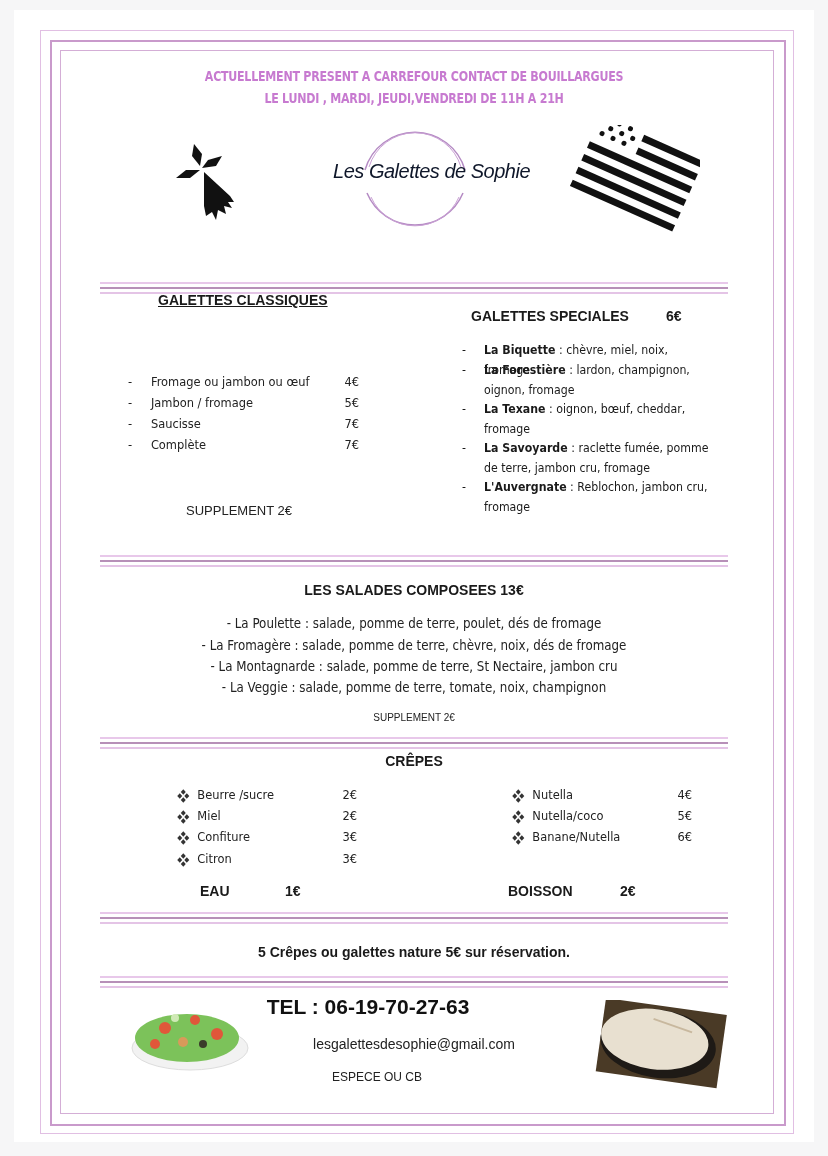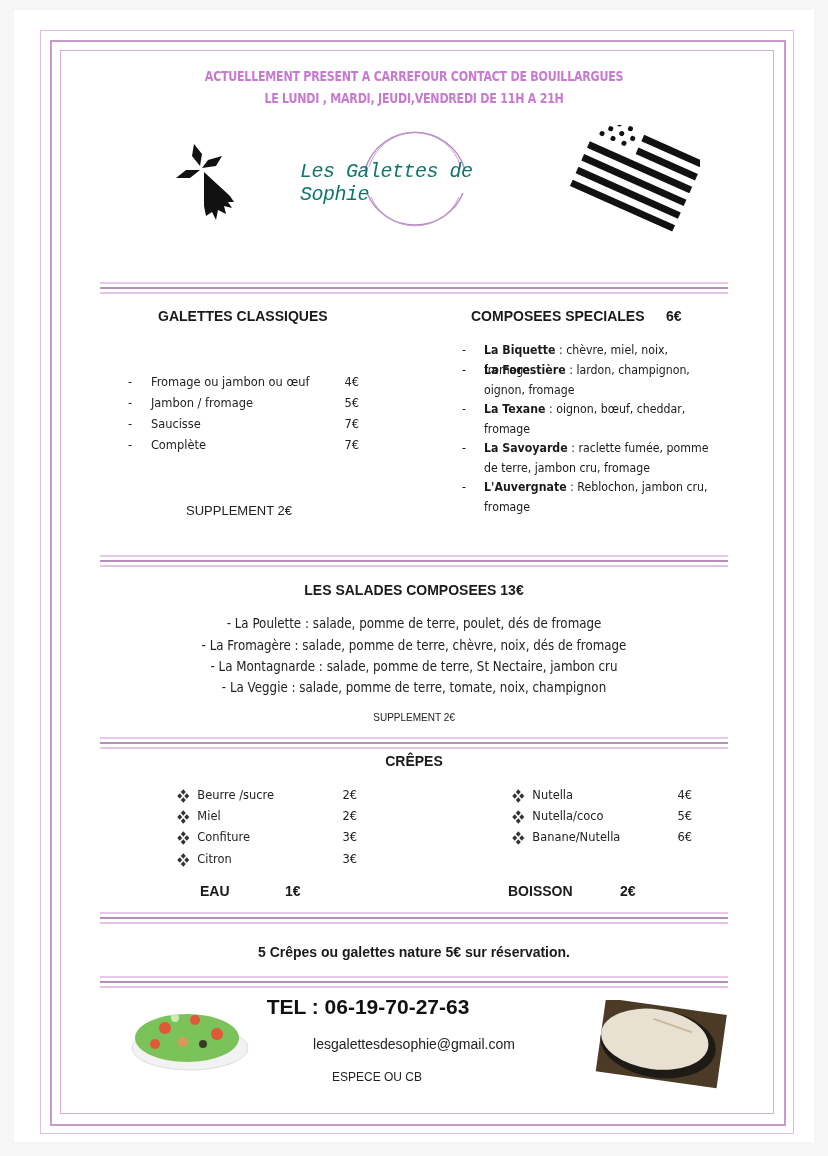--- a/index.html
+++ b/index.html
@@ -25,23 +25,23 @@
     .divider .l3 { top: 10px; height: 2px; background: #e4c4e6; }
 
     .abs { position: absolute; }
     .hdr {
       position: absolute; left: 0; width: 828px; text-align: center;
       font-family: "DejaVu Sans", sans-serif; font-weight: bold;
       color: #c77ad0; font-size: 13.5px; letter-spacing: -0.3px;
       transform: scaleX(0.82); transform-origin: center;
     }
     .logo-text {
-      position: absolute; left: 300px; top: 160px; width: 230px; text-align: left;
-      font-family: Liberation Mono, monospace; font-style: italic; font-size: 20px;
-      color: #0f766e; letter-spacing: -0.5px;
+      position: absolute; left: 300px; top: 160px; width: 230px; text-align: right;
+      font-family: Liberation Sans, sans-serif; font-style: italic; font-size: 20px;
+      color: #0f172a; letter-spacing: -0.5px;
     }
     .sec-title { font-weight: bold; font-size: 14px; color: #1a1a1a; }
     .cond {
       font-family: "DejaVu Sans", sans-serif; font-size: 13px; color: #222;
       transform: scaleX(0.88); transform-origin: left top; white-space: nowrap;
     }
     .row { position: absolute; white-space: nowrap; }
     .dash { display: inline-block; width: 26px; }
     .sp-item { position: absolute; left: 462px; width: 300px; font-size: 12.5px; line-height: 19.5px; font-family: "DejaVu Sans", sans-serif; transform: scaleX(0.88); transform-origin: left top; }
     .sp-item .dash { width: 25px; vertical-align: top; }
@@ -107,38 +107,38 @@
     </g>
   </g>
 </svg>
 
 <div class="divider" style="top:282px;">
     <div class="l1"></div>
     <div class="l2"></div>
     <div class="l3"></div>
   </div>
 
-<div class="abs sec-title" style="left:158px;top:308px;">GALETTES CLASSIQUES</div>
+<div class="abs sec-title" style="left:158px;top:292px;text-decoration:underline;">GALETTES CLASSIQUES</div>
 
 <div class="row cond" style="left:128px;top:374px;">
   <span class="dash">-</span><span style="display:inline-block;width:220px;">Fromage ou jambon ou œuf</span><span>4€</span>
 </div>
 <div class="row cond" style="left:128px;top:395px;">
   <span class="dash">-</span><span style="display:inline-block;width:220px;">Jambon / fromage</span><span>5€</span>
 </div>
 <div class="row cond" style="left:128px;top:416px;">
   <span class="dash">-</span><span style="display:inline-block;width:220px;">Saucisse</span><span>7€</span>
 </div>
 <div class="row cond" style="left:128px;top:437px;">
   <span class="dash">-</span><span style="display:inline-block;width:220px;">Complète</span><span>7€</span>
 </div>
 
 <div class="abs" style="left:186px;top:503px;font-size:13px;color:#222;">SUPPLEMENT 2€</div>
 
-<div class="abs sec-title" style="left:471px;top:308px;">COMPOSEES SPECIALES</div>
+<div class="abs sec-title" style="left:471px;top:308px;">GALETTES SPECIALES</div>
 <div class="abs sec-title" style="left:666px;top:308px;">6€</div>
 
 <div class="sp-item" style="top:340px;">
   <span class="dash">-</span><span class="txt"><b>La Biquette</b><span> : chèvre, miel, noix, fromage</span></span>
 </div>
 <div class="sp-item" style="top:360px;">
   <span class="dash">-</span><span class="txt"><b>La Forestière</b><span> : lardon, champignon, oignon, fromage</span></span>
 </div>
 <div class="sp-item" style="top:399px;">
   <span class="dash">-</span><span class="txt"><b>La Texane</b><span> : oignon, bœuf, cheddar, fromage</span></span>

